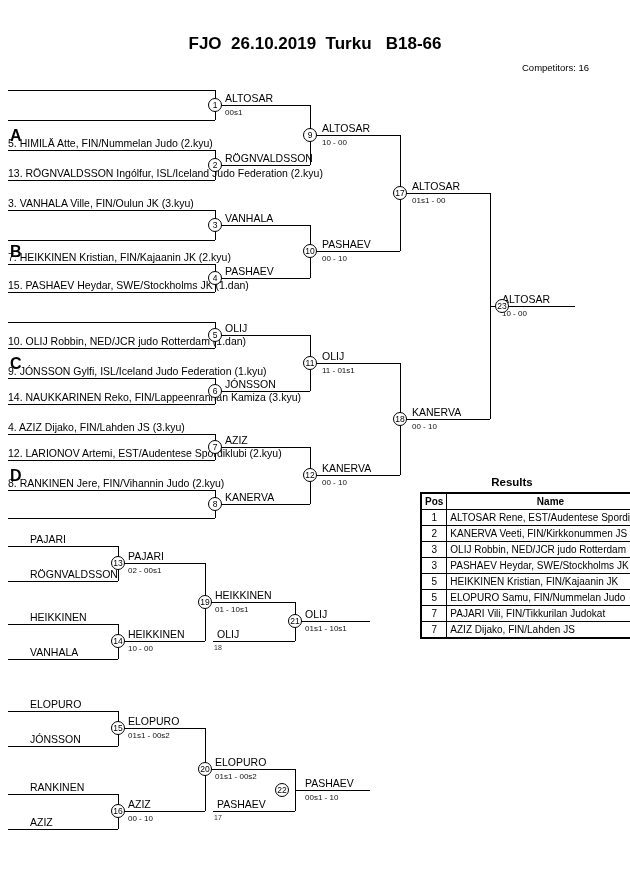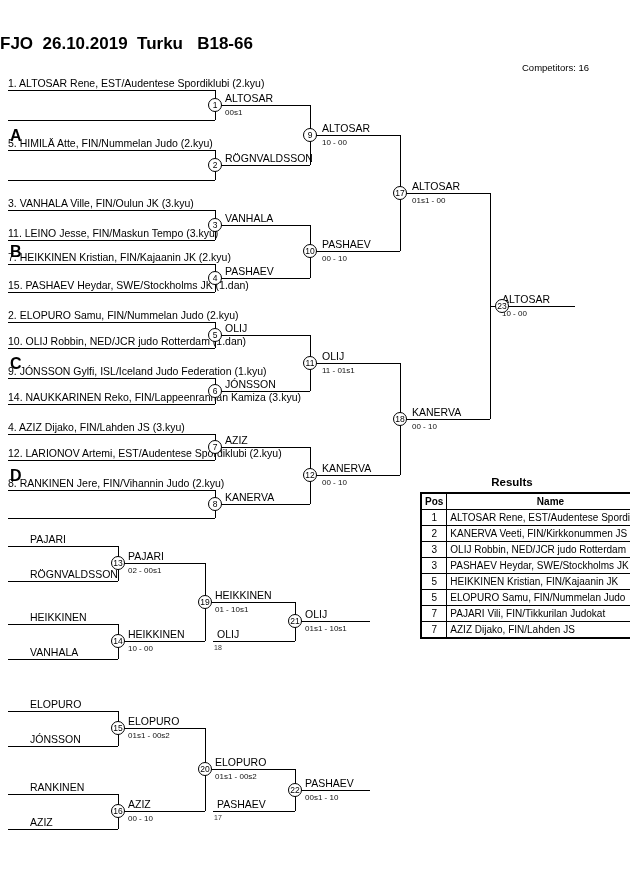--- a/index.html
+++ b/index.html
@@ -1,18 +1,18 @@
 <!DOCTYPE html>
 <html><head>
 <meta charset="utf-8">
 <style>
   html,body{margin:0;padding:0;background:#888}
   .page{position:relative;width:630px;height:891px;background:#fff;overflow:hidden;
         font-family:"Liberation Sans",sans-serif;color:#000}
-  .title{position:absolute;top:34px;left:0;width:630px;text-align:left;
+  .title{position:absolute;top:34px;left:0;width:630px;text-align:center;
          font-size:17px;font-weight:700;white-space:pre}
   .comp{position:absolute;font-size:9.5px;white-space:nowrap}
   .pool{position:absolute;font-size:16px;font-weight:700}
   .t{position:absolute;font-size:10.5px;line-height:12px;white-space:nowrap}
   .w{position:absolute;font-size:10.5px;line-height:12px;white-space:nowrap;background:transparent}
   .sc{position:absolute;font-size:8px;line-height:9px;white-space:nowrap;color:#111}
   .fr{position:absolute;font-size:7px;line-height:8px;color:#333}
   .hl{position:absolute;height:0;border-top:1px solid #000}
   .vl{position:absolute;width:0;border-left:1px solid #000}
   .c{position:absolute;box-sizing:border-box;width:14px;height:14px;margin:-7px 0 0 -7px;
@@ -32,27 +32,25 @@
 <div class="page">
 
   <div class="title">FJO  26.10.2019  Turku   B18-66</div>
   <div class="comp" style="left:522px;top:62px">Competitors: 16</div>
 
   <div class="pool" style="left:10px;top:127px">A</div>
   <div class="pool" style="left:10px;top:243px">B</div>
   <div class="pool" style="left:10px;top:355px">C</div>
   <div class="pool" style="left:10px;top:467px">D</div>
 
-  <div class="t" style="left:8px;top:77px">1. ALTOSAR Rene, EST/Audentese Spordiklubi (2.kyu)</div>
   <div class="t" style="left:8px;top:137px">5. HIMILÄ Atte, FIN/Nummelan Judo (2.kyu)</div>
+  <div class="t" style="left:8px;top:167px">13. RÖGNVALDSSON Ingólfur, ISL/Iceland Judo Federation (2.kyu)</div>
   <div class="t" style="left:8px;top:197px">3. VANHALA Ville, FIN/Oulun JK (3.kyu)</div>
-  <div class="t" style="left:8px;top:227px">11. LEINO Jesse, FIN/Maskun Tempo (3.kyu)</div>
   <div class="t" style="left:8px;top:251px">7. HEIKKINEN Kristian, FIN/Kajaanin JK (2.kyu)</div>
   <div class="t" style="left:8px;top:279px">15. PASHAEV Heydar, SWE/Stockholms JK (1.dan)</div>
-  <div class="t" style="left:8px;top:309px">2. ELOPURO Samu, FIN/Nummelan Judo (2.kyu)</div>
   <div class="t" style="left:8px;top:335px">10. OLIJ Robbin, NED/JCR judo Rotterdam (1.dan)</div>
   <div class="t" style="left:8px;top:365px">9. JÓNSSON Gylfi, ISL/Iceland Judo Federation (1.kyu)</div>
   <div class="t" style="left:8px;top:391px">14. NAUKKARINEN Reko, FIN/Lappeenrannan Kamiza (3.kyu)</div>
   <div class="t" style="left:8px;top:421px">4. AZIZ Dijako, FIN/Lahden JS (3.kyu)</div>
   <div class="t" style="left:8px;top:447px">12. LARIONOV Artemi, EST/Audentese Spordiklubi (2.kyu)</div>
   <div class="t" style="left:8px;top:477px">8. RANKINEN Jere, FIN/Vihannin Judo (2.kyu)</div>
 
   <div class="hl" style="left:8px;top:90px;width:207px"></div>
   <div class="hl" style="left:8px;top:120px;width:207px"></div>
   <div class="hl" style="left:8px;top:150px;width:207px"></div>
@@ -199,21 +197,21 @@
   <div class="w" style="left:305px;top:777px">PASHAEV</div>
   <div class="sc" style="left:305px;top:793px">00s1 - 10</div>
 
   <div class="c" style="left:118px;top:563px">13</div>
   <div class="c" style="left:118px;top:641px">14</div>
   <div class="c" style="left:205px;top:602px">19</div>
   <div class="c" style="left:295px;top:621px">21</div>
   <div class="c" style="left:118px;top:728px">15</div>
   <div class="c" style="left:118px;top:811px">16</div>
   <div class="c" style="left:205px;top:769px">20</div>
-  <div class="c" style="left:295px;top:790px">22</div>
+  <div class="c" style="left:282px;top:790px">22</div>
 
   <div class="results" style="left:420px;top:476px">
     <div class="rt">Results</div>
     <table class="rtab">
       <colgroup>
           <col style="width:30px">
           <col style="width:152px">
         </colgroup>
       <tbody>
           <tr>

